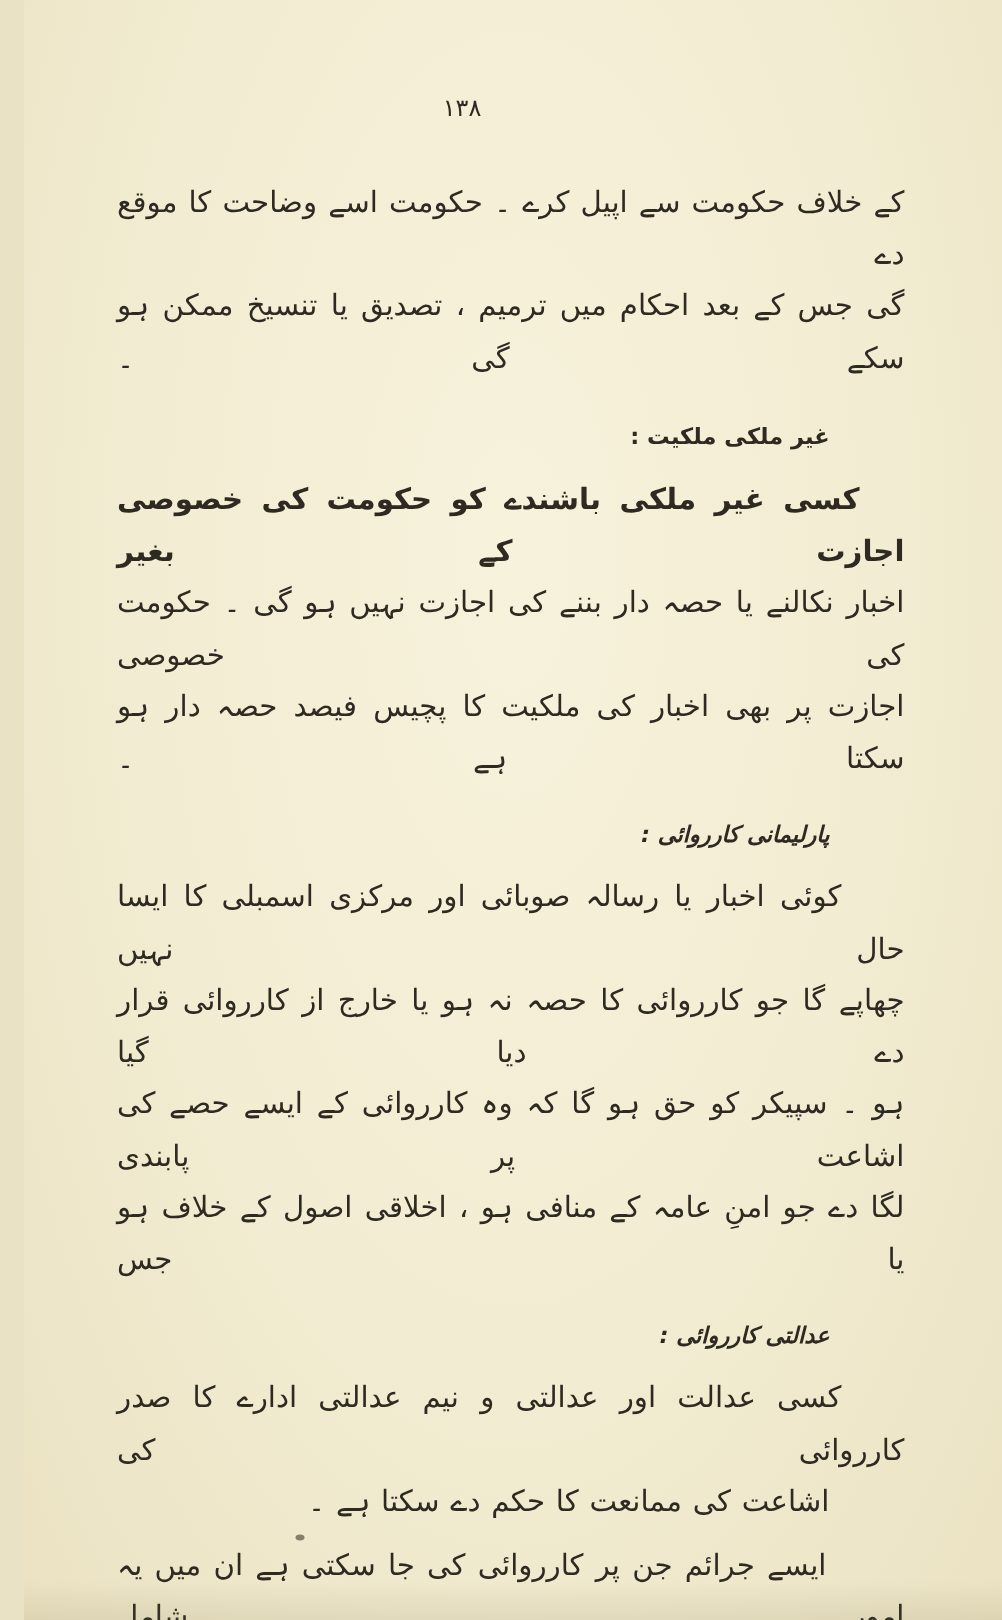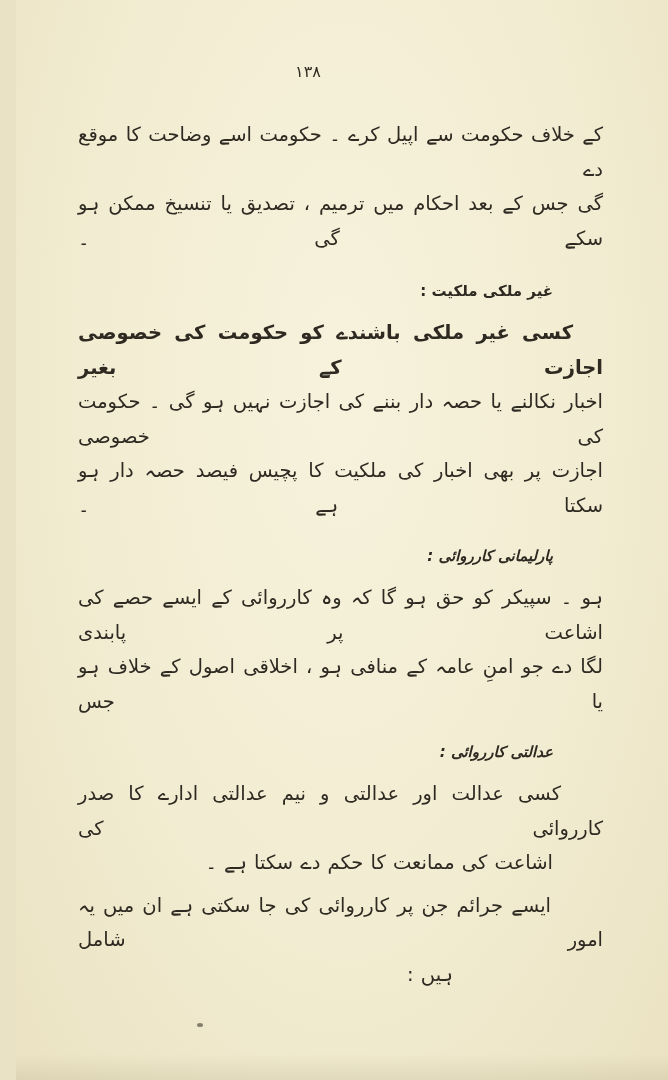--- a/index.html
+++ b/index.html
@@ -104,20 +104,22 @@
 
     <p class="para">
       <span class="l ind-30">کسی غیر ملکی باشندے کو حکومت کی خصوصی اجازت کے بغیر</span>
       <span class="l">اخبار نکالنے یا حصہ دار بننے کی اجازت نہیں ہو گی ۔ حکومت کی خصوصی</span>
       <span class="l">اجازت پر بھی اخبار کی ملکیت کا پچیس فیصد حصہ دار ہو سکتا ہے ۔</span>
     </p>
 
     <h2 class="heading mt-12">پارلیمانی کارروائی :</h2>
 
     <p class="para">
+      <span class="l ind-42">کوئی اخبار یا رسالہ صوبائی اور مرکزی اسمبلی کا ایسا حال نہیں</span>
+      <span class="l">چھاپے گا جو کارروائی کا حصہ نہ ہو یا خارج از کارروائی قرار دے دیا گیا</span>
       <span class="l">ہو ۔ سپیکر کو حق ہو گا کہ وہ کارروائی کے ایسے حصے کی اشاعت پر پابندی</span>
       <span class="l">لگا دے جو امنِ عامہ کے منافی ہو ، اخلاقی اصول کے خلاف ہو یا جس</span>
     </p>
 
     <h2 class="heading mt-12">عدالتی کارروائی :</h2>
 
     <p class="para">
       <span class="l ind-42">کسی عدالت اور عدالتی و نیم عدالتی ادارے کا صدر کارروائی کی</span>
       <span class="l end off-50">اشاعت کی ممانعت کا حکم دے سکتا ہے ۔</span>
     </p>

